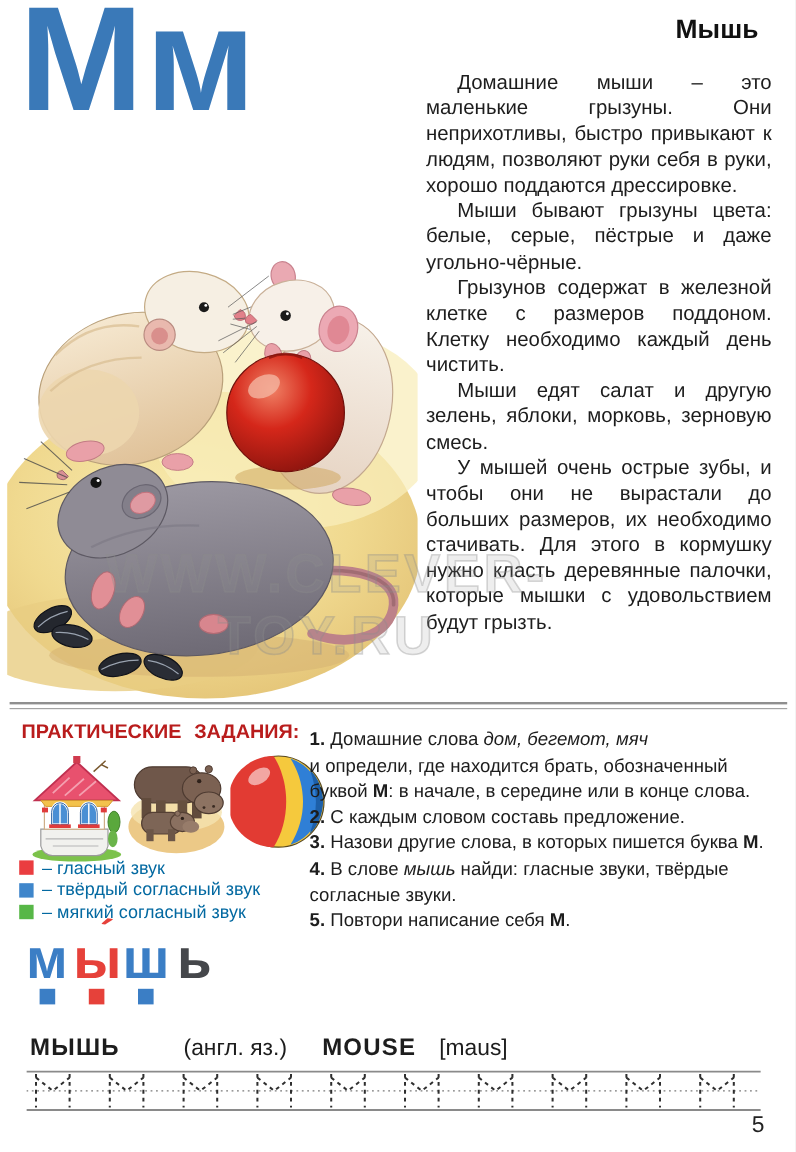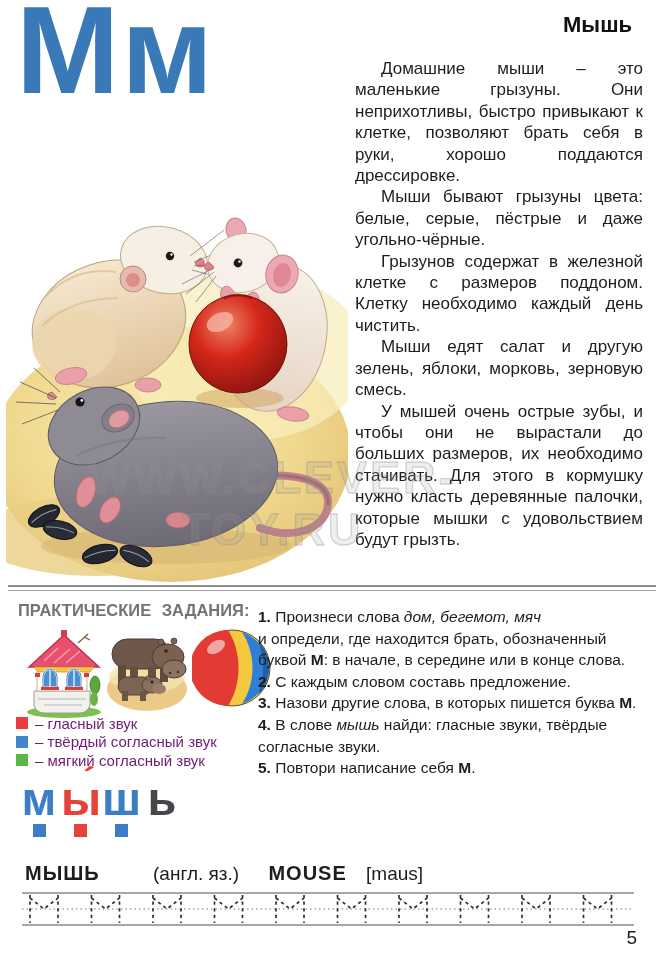--- a/index.html
+++ b/index.html
@@ -19,27 +19,27 @@
   
   .watermark{position:absolute;left:0;top:452px;width:545px;text-align:center;
              font-size:45px;font-weight:bold;letter-spacing:3px;
              color:rgba(150,150,150,0.16);-webkit-text-stroke:1.3px rgba(140,140,140,0.35);
              pointer-events:none;}
   
   .divider{position:absolute;left:8px;top:585px;width:648px;height:3px;
            border-top:2px solid #8f8f8f;border-bottom:1px solid #a3a3a3;}
   
   .practice-heading{position:absolute;left:18px;top:601px;font-size:16.5px;font-weight:bold;
-                    word-spacing:6px;color:#737373;}
+                    word-spacing:6px;color:#b91c1c;}
   .thumbs{position:absolute;left:24px;top:627px;display:flex;align-items:flex-start;}
   .thumb{display:block;}
   .legend{position:absolute;left:16px;top:714px;}
   .legend-row{display:flex;align-items:center;height:18.5px;}
   .legend-square{width:12px;height:12px;margin-right:7px;flex:0 0 auto;}
-  .legend-label{font-size:15px;color:#701a75;white-space:nowrap;}
+  .legend-label{font-size:15px;color:#0369a1;white-space:nowrap;}
   .tasks{position:absolute;left:258px;top:606px;width:396px;font-size:15.5px;line-height:21.6px;}
   .task{margin:0;}
   .task-num{font-weight:bold;}
   .it{font-style:italic;}
   .bd{font-weight:bold;}
   
   .big-word{position:absolute;left:20px;top:775px;display:flex;align-items:flex-start;}
   .bw-cell{position:relative;width:38px;margin-right:3px;text-align:center;}
   .bw-letter{font-size:47px;font-weight:bold;line-height:48px;}
   .bw-square{width:13px;height:13px;margin:1px auto 0 auto;}
@@ -57,21 +57,21 @@
 </style>
 </head>
 <body>
 
 <div class="page">
 
   <div class="big-letters">Мм</div>
   <div class="title">Мышь</div>
 
   <div class="article">
-    <p>Домашние мыши – это маленькие грызуны. Они неприхотливы, быстро привыкают к клетке, позволяют брать себя в руки, хорошо поддаются дрессировке.</p>
+    <p>Домашние мыши – это маленькие грызуны. Они неприхотливы, быстро привыкают к людям, позволяют руки себя в руки, хорошо поддаются дрессировке.</p>
     <p>Мыши бывают грызуны цвета: белые, серые, пёстрые и даже угольно-чёрные.</p>
     <p>Грызунов содержат в железной клетке с размеров поддоном. Клетку необходимо каждый день чистить.</p>
     <p>Мыши едят салат и другую зелень, яблоки, морковь, зерновую смесь.</p>
     <p>У мышей очень острые зубы, и чтобы они не вырастали до больших размеров, их необходимо стачивать. Для этого в кормушку нужно класть деревянные палочки, которые мышки с удовольствием будут грызть.</p>
   </div>
 
   <div class="illustration">
     <svg width="342" height="398" viewBox="0 0 342 398">
       <defs>
         <radialGradient id="sandG" cx="45%" cy="40%" r="65%">
@@ -277,21 +277,21 @@
         <span class="legend-square" style="background: rgb(63, 134, 203);"></span>
         <span class="legend-label">– твёрдый согласный звук</span>
       </div>
       <div class="legend-row">
         <span class="legend-square" style="background: rgb(87, 183, 71);"></span>
         <span class="legend-label">– мягкий согласный звук</span>
       </div>
     </div>
 
   <div class="tasks" id="tasks">
-      <div class="task"><span class="task-num">1. </span><span>Произнеси слова </span><span class="it">дом, бегемот, мяч</span><br><span>и определи, где находится брать, обозначенный буквой </span><span class="bd">М</span><span>: в начале, в середине или в конце слова.</span></div>
+      <div class="task"><span class="task-num">1. </span><span>Домашние слова </span><span class="it">дом, бегемот, мяч</span><br><span>и определи, где находится брать, обозначенный буквой </span><span class="bd">М</span><span>: в начале, в середине или в конце слова.</span></div>
       <div class="task"><span class="task-num">2. </span><span>С каждым словом составь предложение.</span></div>
       <div class="task"><span class="task-num">3. </span><span>Назови другие слова, в которых пишется буква </span><span class="bd">М</span><span>.</span></div>
       <div class="task"><span class="task-num">4. </span><span>В слове </span><span class="it">мышь</span><span> найди: гласные звуки, твёрдые согласные звуки.</span></div>
       <div class="task"><span class="task-num">5. </span><span>Повтори написание себя </span><span class="bd">М</span><span>.</span></div>
     </div>
 
   <div class="big-word" id="big-word">
       <div class="bw-cell">
         <div class="bw-letter" style="color: rgb(59, 126, 197);">м</div>
         <div class="bw-square" style="background: rgb(59, 126, 197);"></div>

